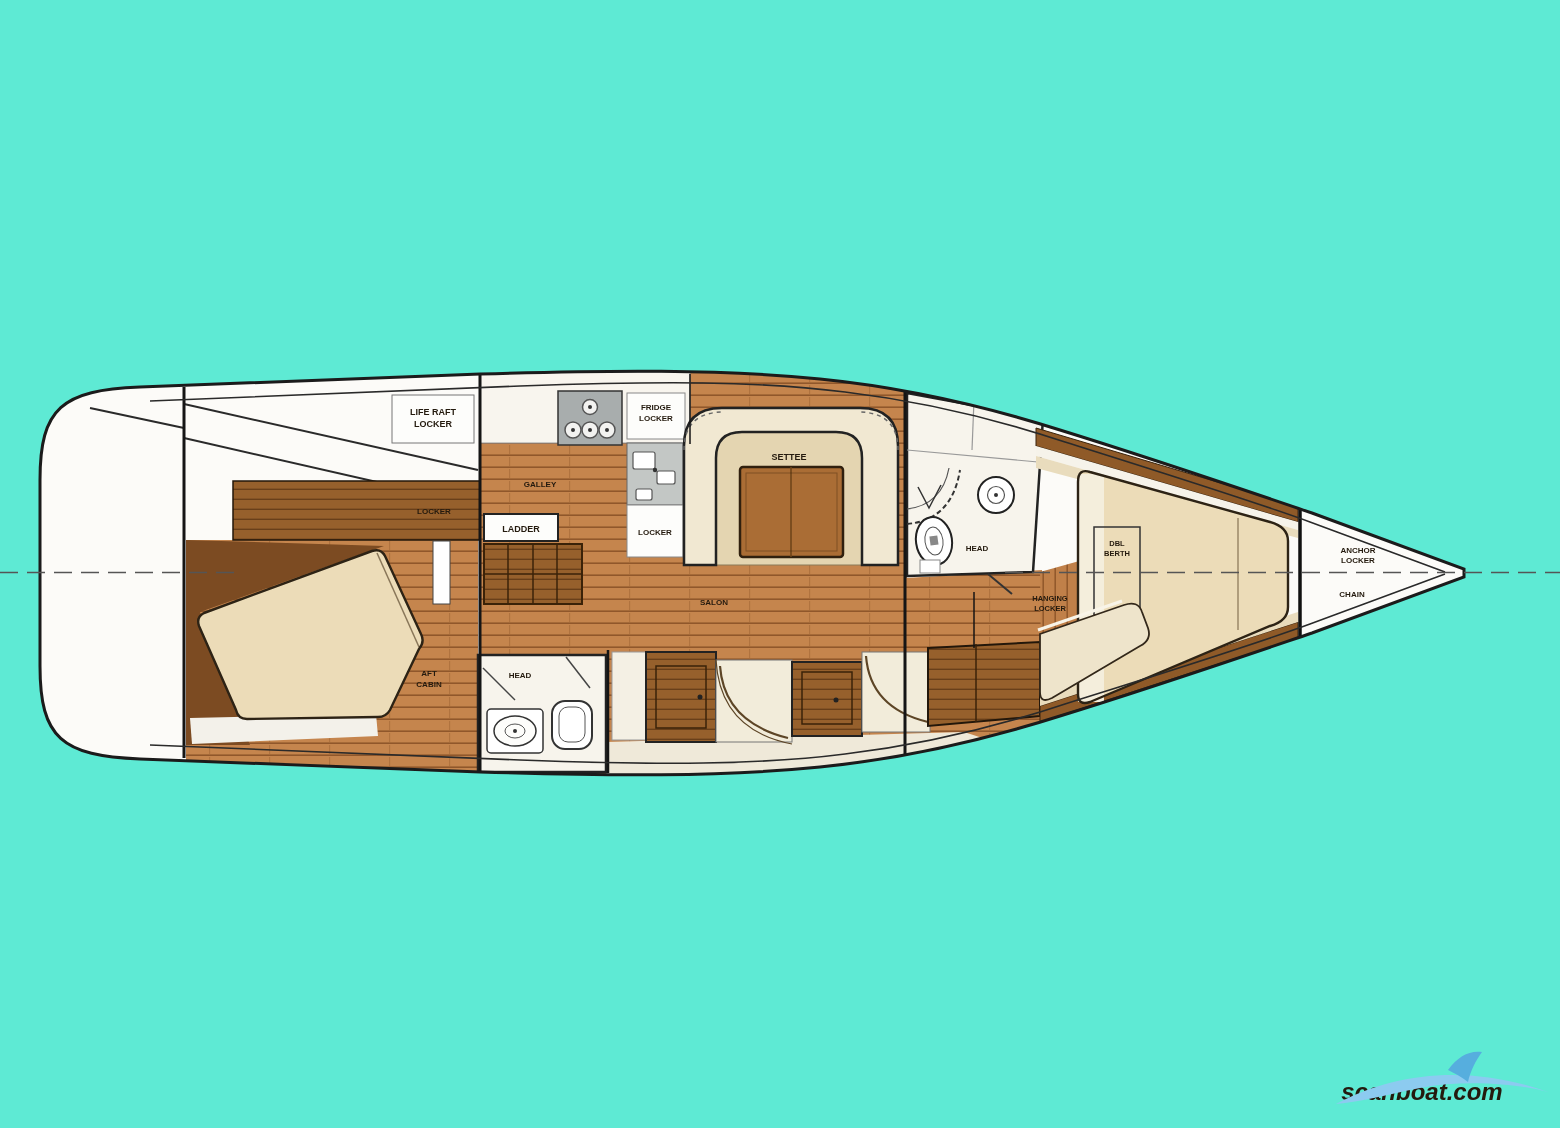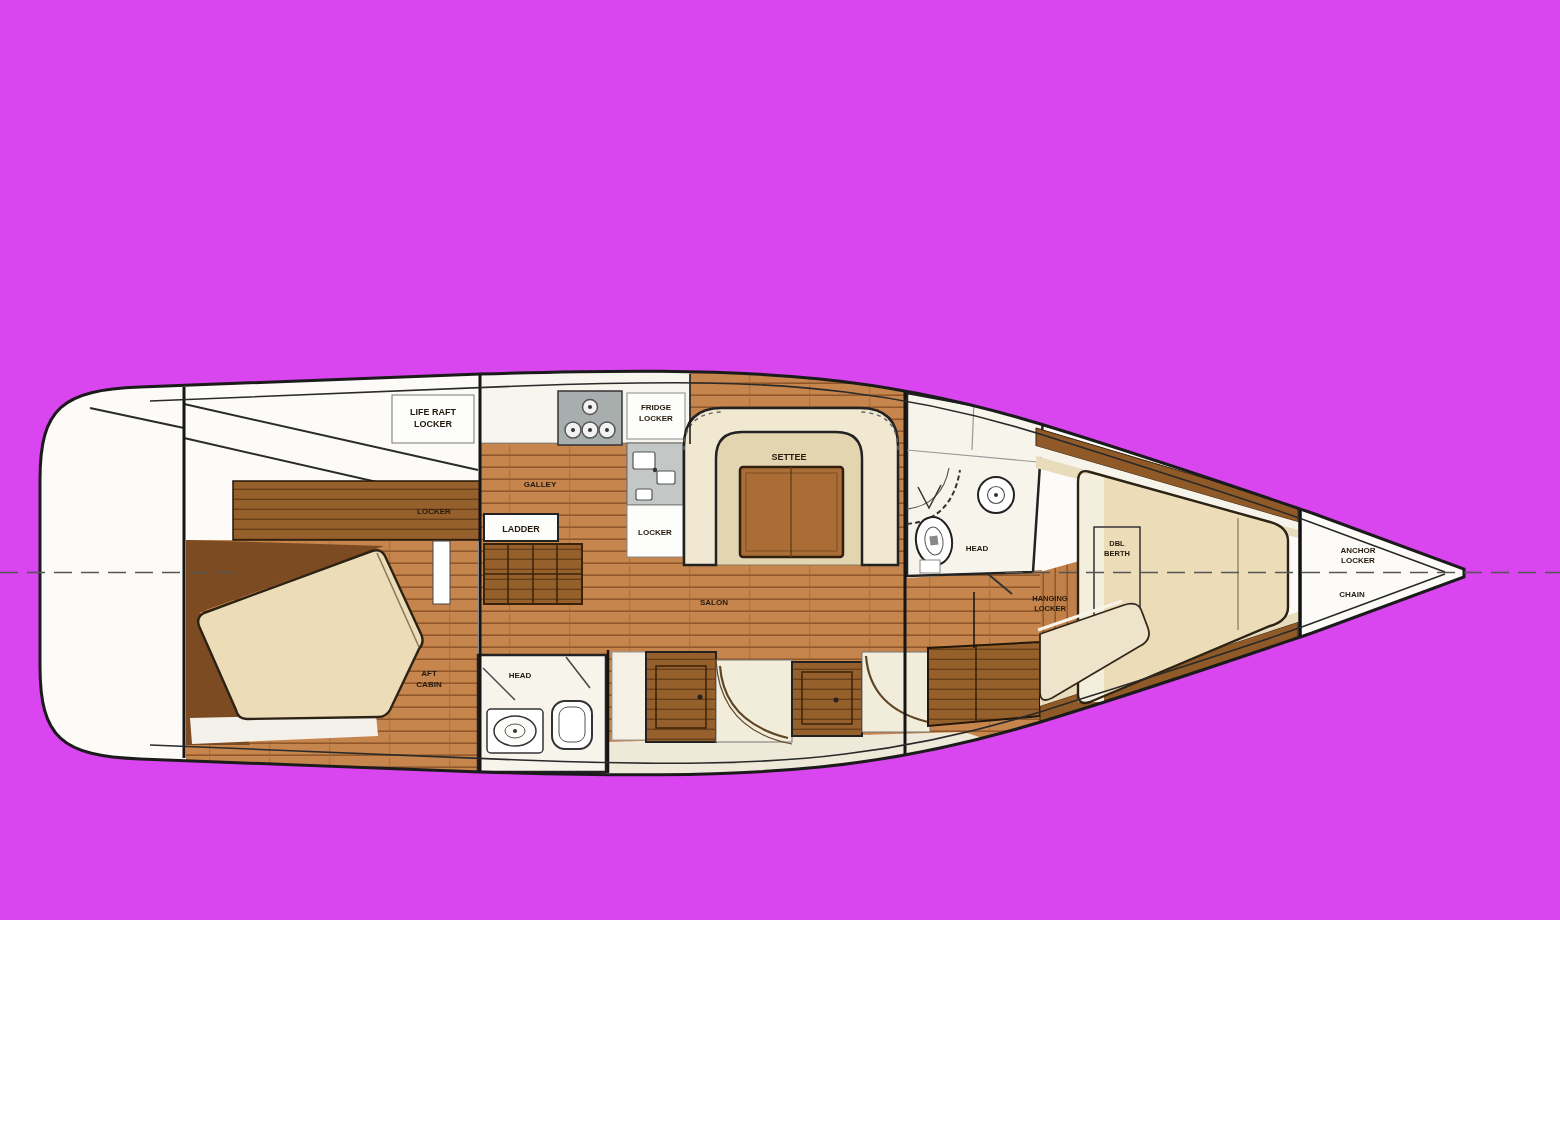--- a/index.html
+++ b/index.html
@@ -1,16 +1,16 @@
 <!DOCTYPE html>
 <html><head>
 <meta charset="utf-8">
 <style>
   html,body{margin:0;padding:0;background:#ffffff;}
-  .stage{position:relative;width:1560px;height:920px;background:#d946ef;overflow:hidden;
+  .stage{position:relative;width:1560px;height:1128px;background:#5eead4;overflow:hidden;
          font-family:"Liberation Sans", sans-serif;}
   svg{display:block;}
   text{font-family:"Liberation Sans", sans-serif;font-weight:bold;fill:#241a0e;}
 </style>
 </head>
 <body>
 
 <div class="stage">
 <svg width="1560" height="1128" viewBox="0 0 1560 1128">
   <defs>

